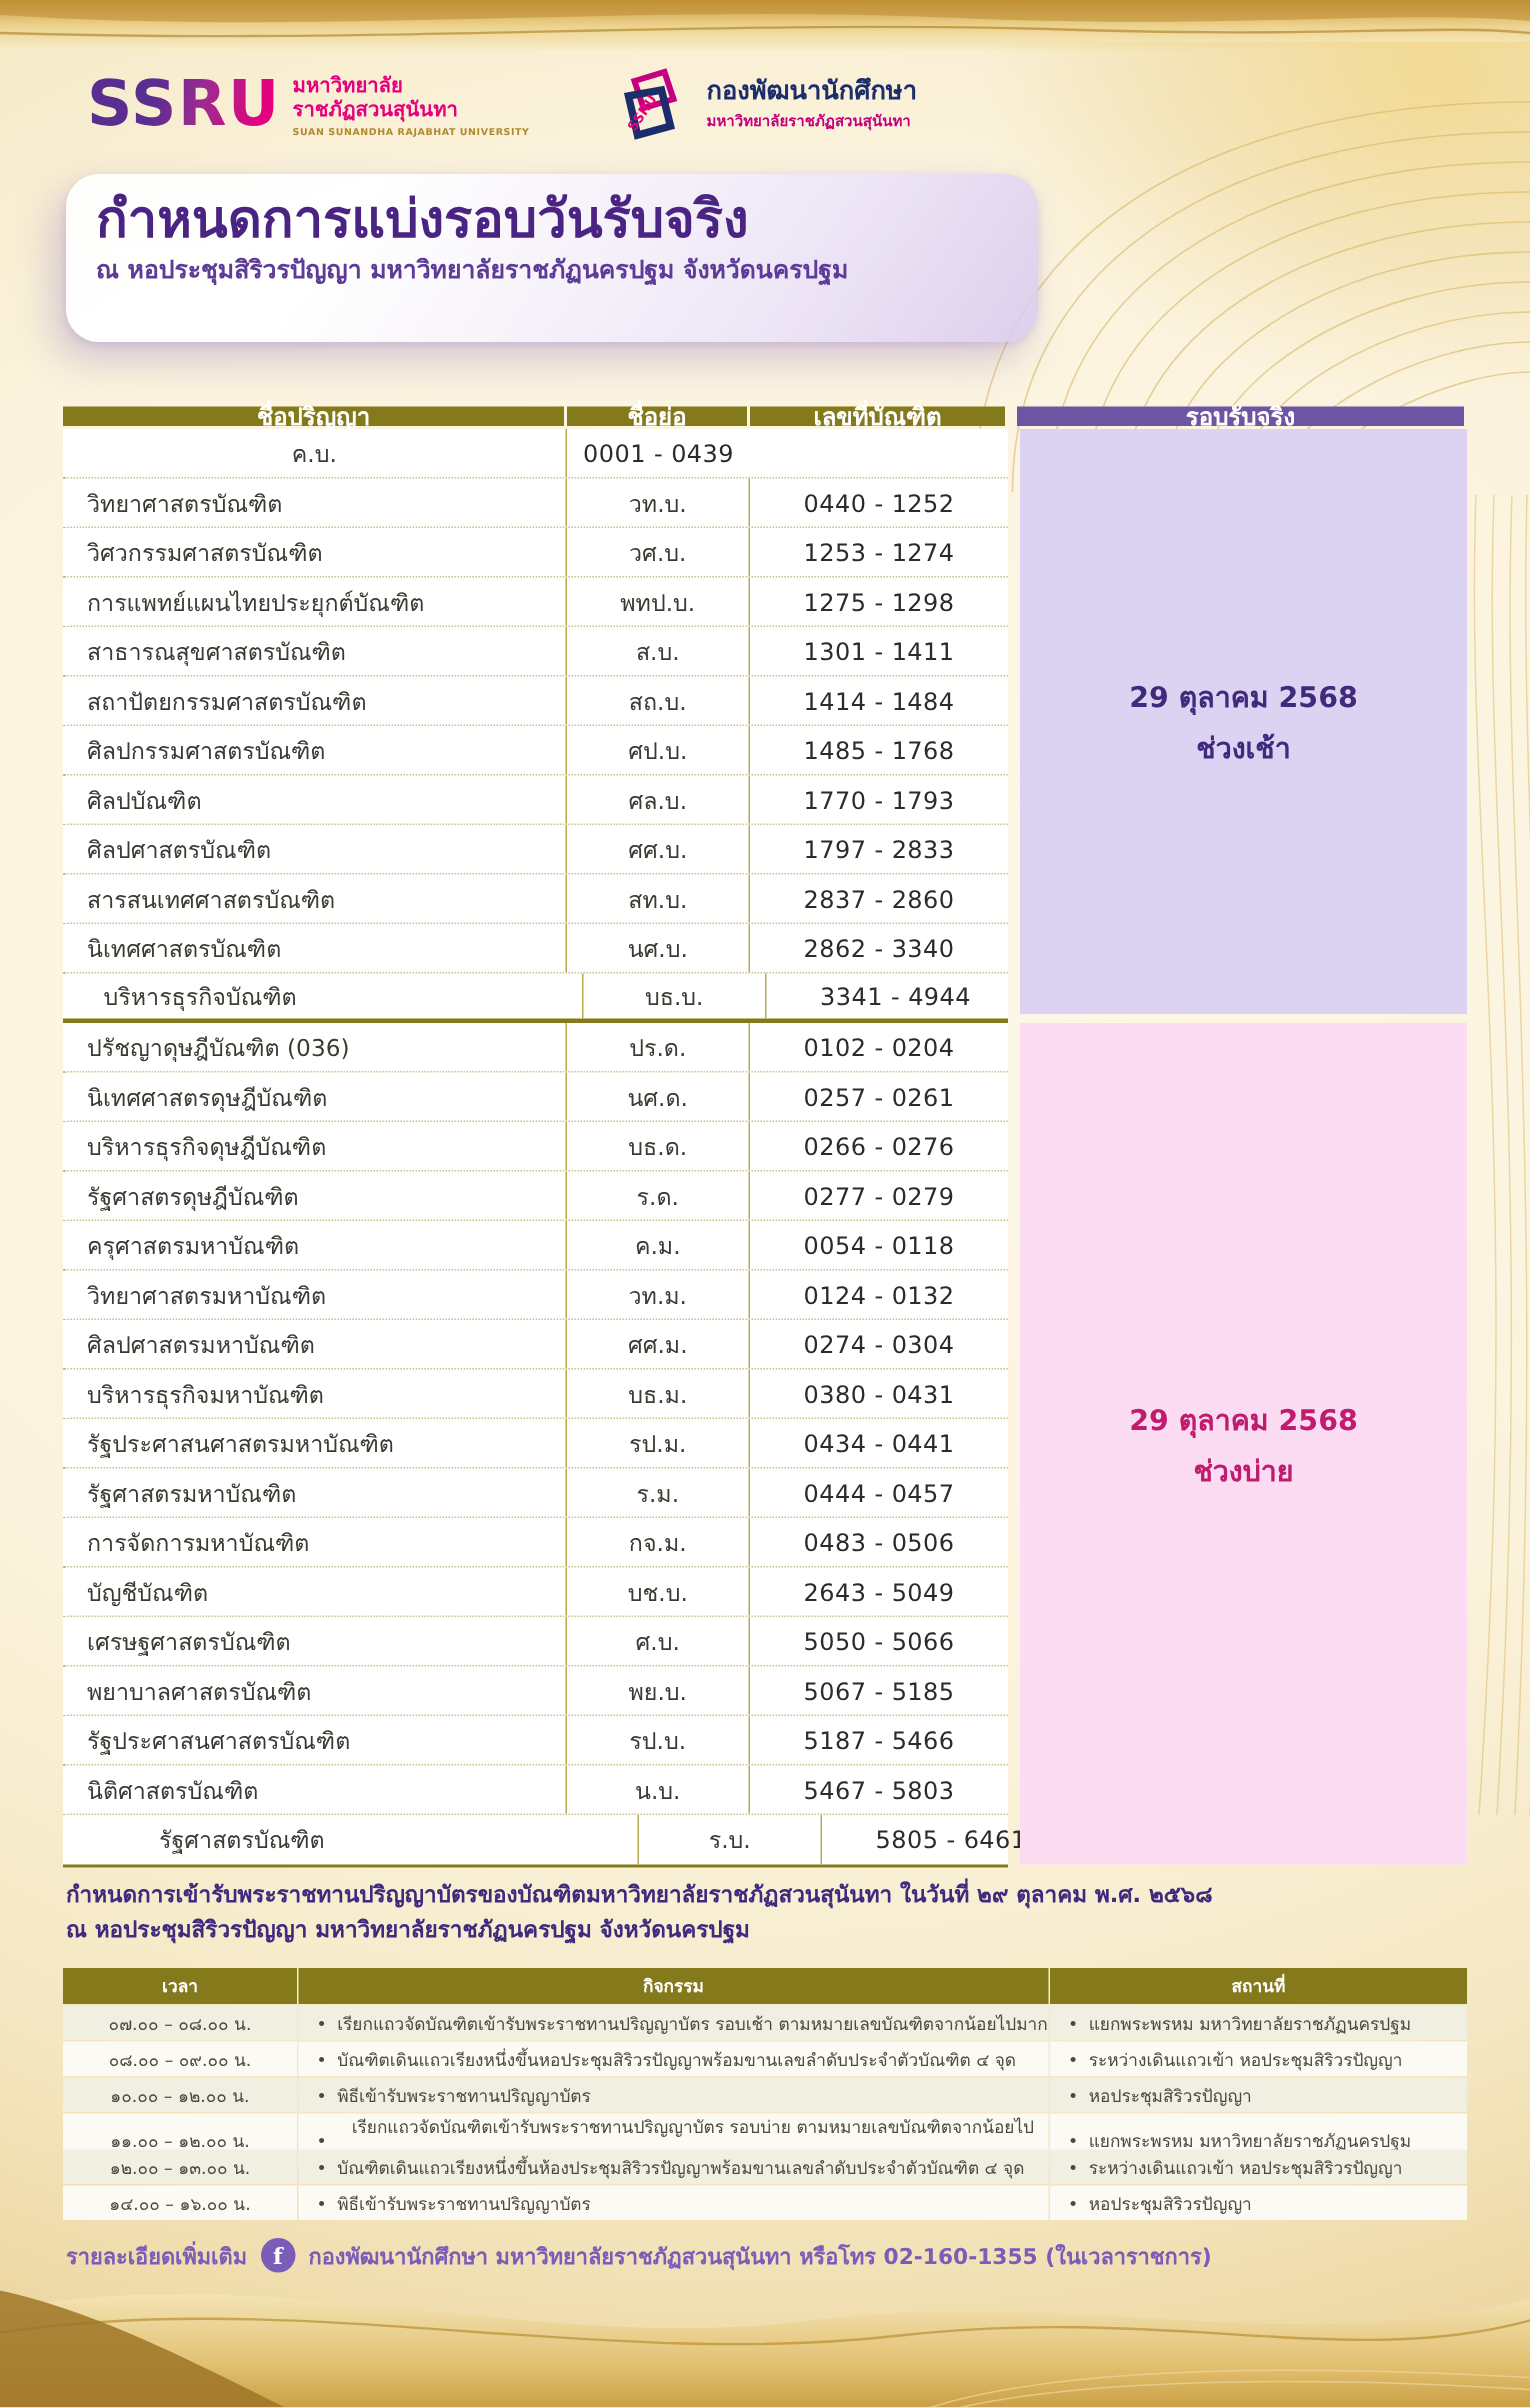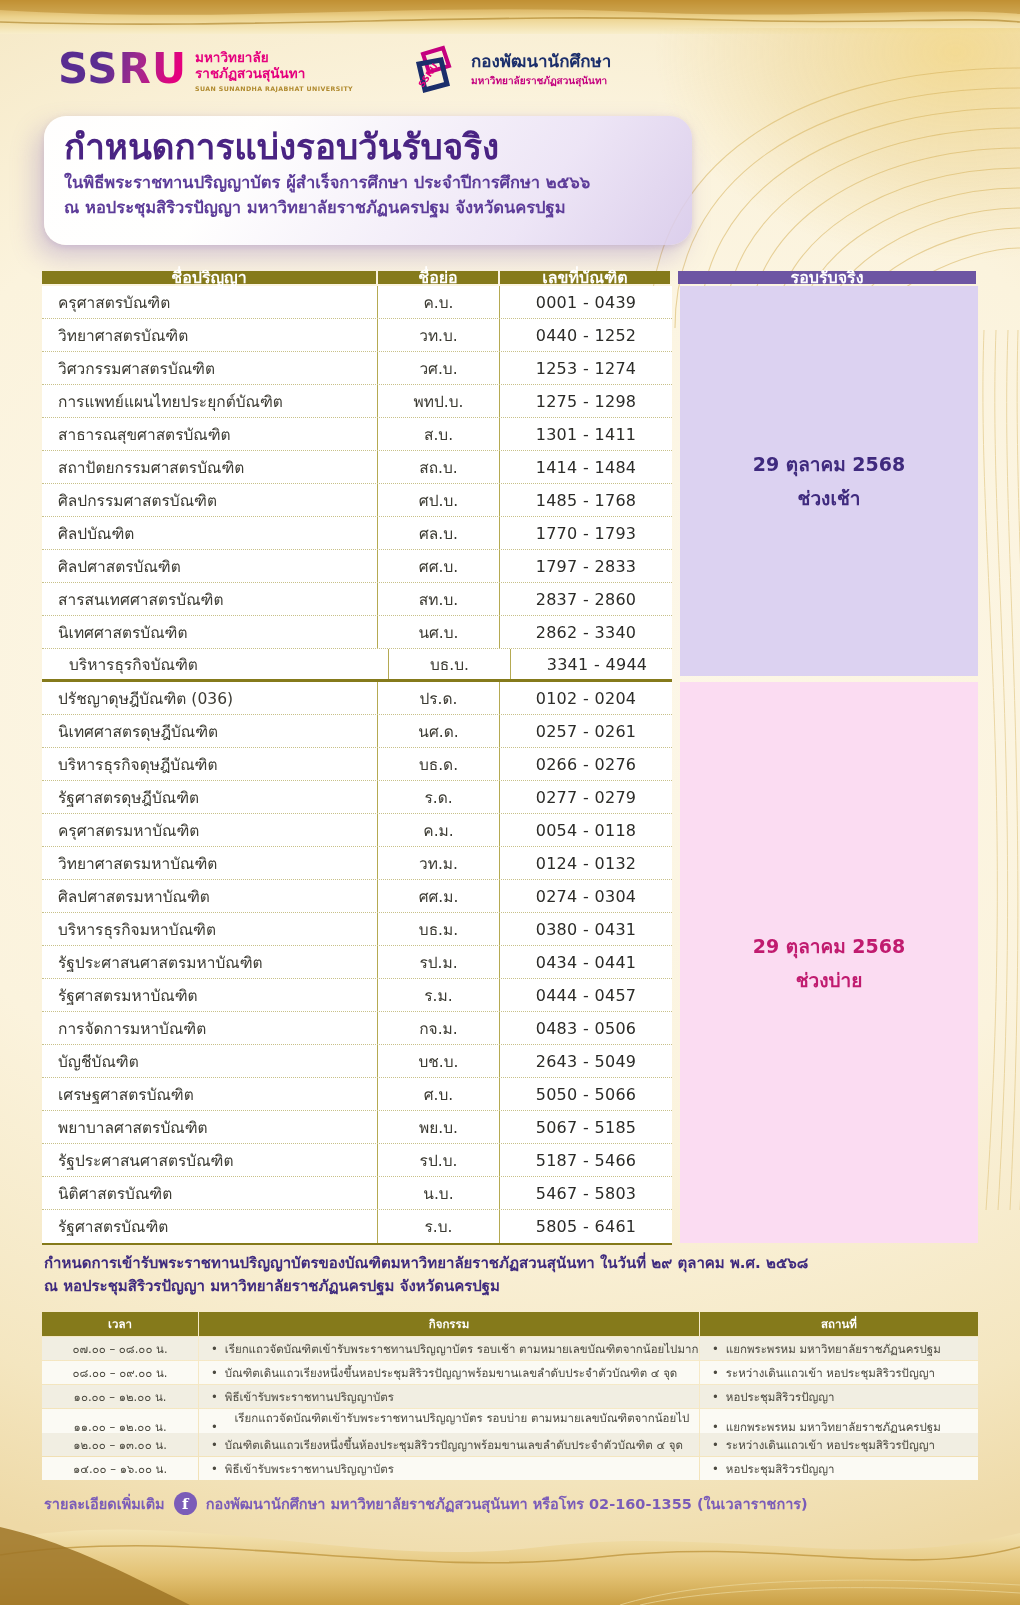--- a/index.html
+++ b/index.html
@@ -33,21 +33,21 @@
   .ssru-en{ color:#b08a2e; font-weight:700; font-size:6.3px; letter-spacing:.4px; margin-top:3px; }
 
   .dev-logo{ display:flex; align-items:center; gap:10px; }
   .dev-mark{ width:52px; height:52px; }
   .dev-text{ display:flex; flex-direction:column; }
   .dev-title{ color:#1b2e6b; font-weight:800; font-size:17px; line-height:1.1; }
   .dev-sub{ color:#c4007f; font-weight:700; font-size:10px; margin-top:3px; }
 
   
   .title-block{
-    position:absolute; top:116px; left:44px; width:648px; height:129px;
+    position:absolute; top:116px; left:44px; width:648px; height:112px;
     border-radius:22px;
     background:linear-gradient(125deg, rgba(255,255,255,.97) 30%, rgba(236,228,248,.92) 75%, rgba(214,200,238,.85) 100%);
     box-shadow:-8px 12px 26px rgba(125,95,185,.30), 0 2px 6px rgba(125,95,185,.18);
     padding:10px 0 0 20px;
   }
   .page-title{ font-size:35px; font-weight:800; color:#4a2483; line-height:1.2; white-space:nowrap; }
   .page-sub{ font-size:16.5px; font-weight:700; color:#5d3c99; line-height:1.5; white-space:nowrap; }
   .page-sub.first{ margin-top:3px; }
 
   
@@ -55,21 +55,21 @@
   .dt-header{ display:flex; gap:2px; height:42px; }
   .hc{ display:flex; align-items:center; justify-content:center; color:#fff; font-weight:800; font-size:16px;margin-top:29px; }
   .hc.olive{ background:#857a1b; }
   .hc.c1{ width:334px; } .hc.c2{ width:120px; } .hc.c3{ width:170px; }
   .hc.purple{ background:#6d55a3; width:298px; margin-left:6px; }
 
   .dt-body{ display:flex; margin-top:2px; }
   .dt-left{ width:630px; background:#fff; border-bottom:2px solid #857a1b; }
   .drow{ display:grid; grid-template-columns:336px 122px 172px; height:33px; align-items:center; border-bottom:1px dotted #c8c189; }
   .drow.section-end{ border-bottom:3px solid #857a1b;padding-left:11px; }
-  .drow:last-child{ border-bottom:none; }
+  .drow:last-child{ border-bottom:none;padding-left:48px; }
   .c-name{ padding-left:16px; font-size:15.5px; color:#3c3b33; height:100%; display:flex; align-items:center; border-right:1px solid #b5aa52; }
   .c-abbr{ text-align:center; font-size:15.5px; color:#3c3b33; height:100%; display:flex; align-items:center; justify-content:center; border-right:1px solid #b5aa52; }
   .c-num{ text-align:center; font-size:16px; color:#2b2b28; letter-spacing:.3px; }
 
   .dt-right{ width:298px; margin-left:8px; display:flex; flex-direction:column; }
   .round-cell{ display:flex; flex-direction:column; align-items:center; justify-content:center; gap:4px; font-weight:800; font-size:19px; }
   .round-morning{ height:390px; margin-bottom:6px; background:#dcd2f1; color:#3f2a7e; }
   .round-afternoon{ height:561px; background:#fbdcf2; color:#c01b6f; }
 
   
@@ -178,35 +178,33 @@
       </svg>
       <span class="dev-text">
         <span class="dev-title">กองพัฒนานักศึกษา</span>
         <span class="dev-sub">มหาวิทยาลัยราชภัฏสวนสุนันทา</span>
       </span>
     </div>
   </header>
 
   <section class="title-block">
     <h1 class="page-title">กำหนดการแบ่งรอบวันรับจริง</h1>
-    <p class="page-sub first">ในพิธีพระราชทานปริญญาบัตร ผู้สำเร็จการศึกษา ประจำปีการศึกษา ๒๕๖๖</p>
     <p class="page-sub">ณ หอประชุมสิริวรปัญญา มหาวิทยาลัยราชภัฏนครปฐม จังหวัดนครปฐม</p>
   </section>
 
   <section class="degree-table">
     <div class="dt-header">
       <div class="hc olive c1">ชื่อปริญญา</div>
       <div class="hc olive c2">ชื่อย่อ</div>
       <div class="hc olive c3">เลขที่บัณฑิต</div>
       <div class="hc purple">รอบรับจริง</div>
     </div>
     <div class="dt-body">
       <div class="dt-left">
           <div class="drow">
-            <div class="c-name">ครุศาสตรบัณฑิต</div>
             <div class="c-abbr">ค.บ.</div>
             <div class="c-num">0001 - 0439</div>
           </div>
           <div class="drow">
             <div class="c-name">วิทยาศาสตรบัณฑิต</div>
             <div class="c-abbr">วท.บ.</div>
             <div class="c-num">0440 - 1252</div>
           </div>
           <div class="drow">
             <div class="c-name">วิศวกรรมศาสตรบัณฑิต</div>

